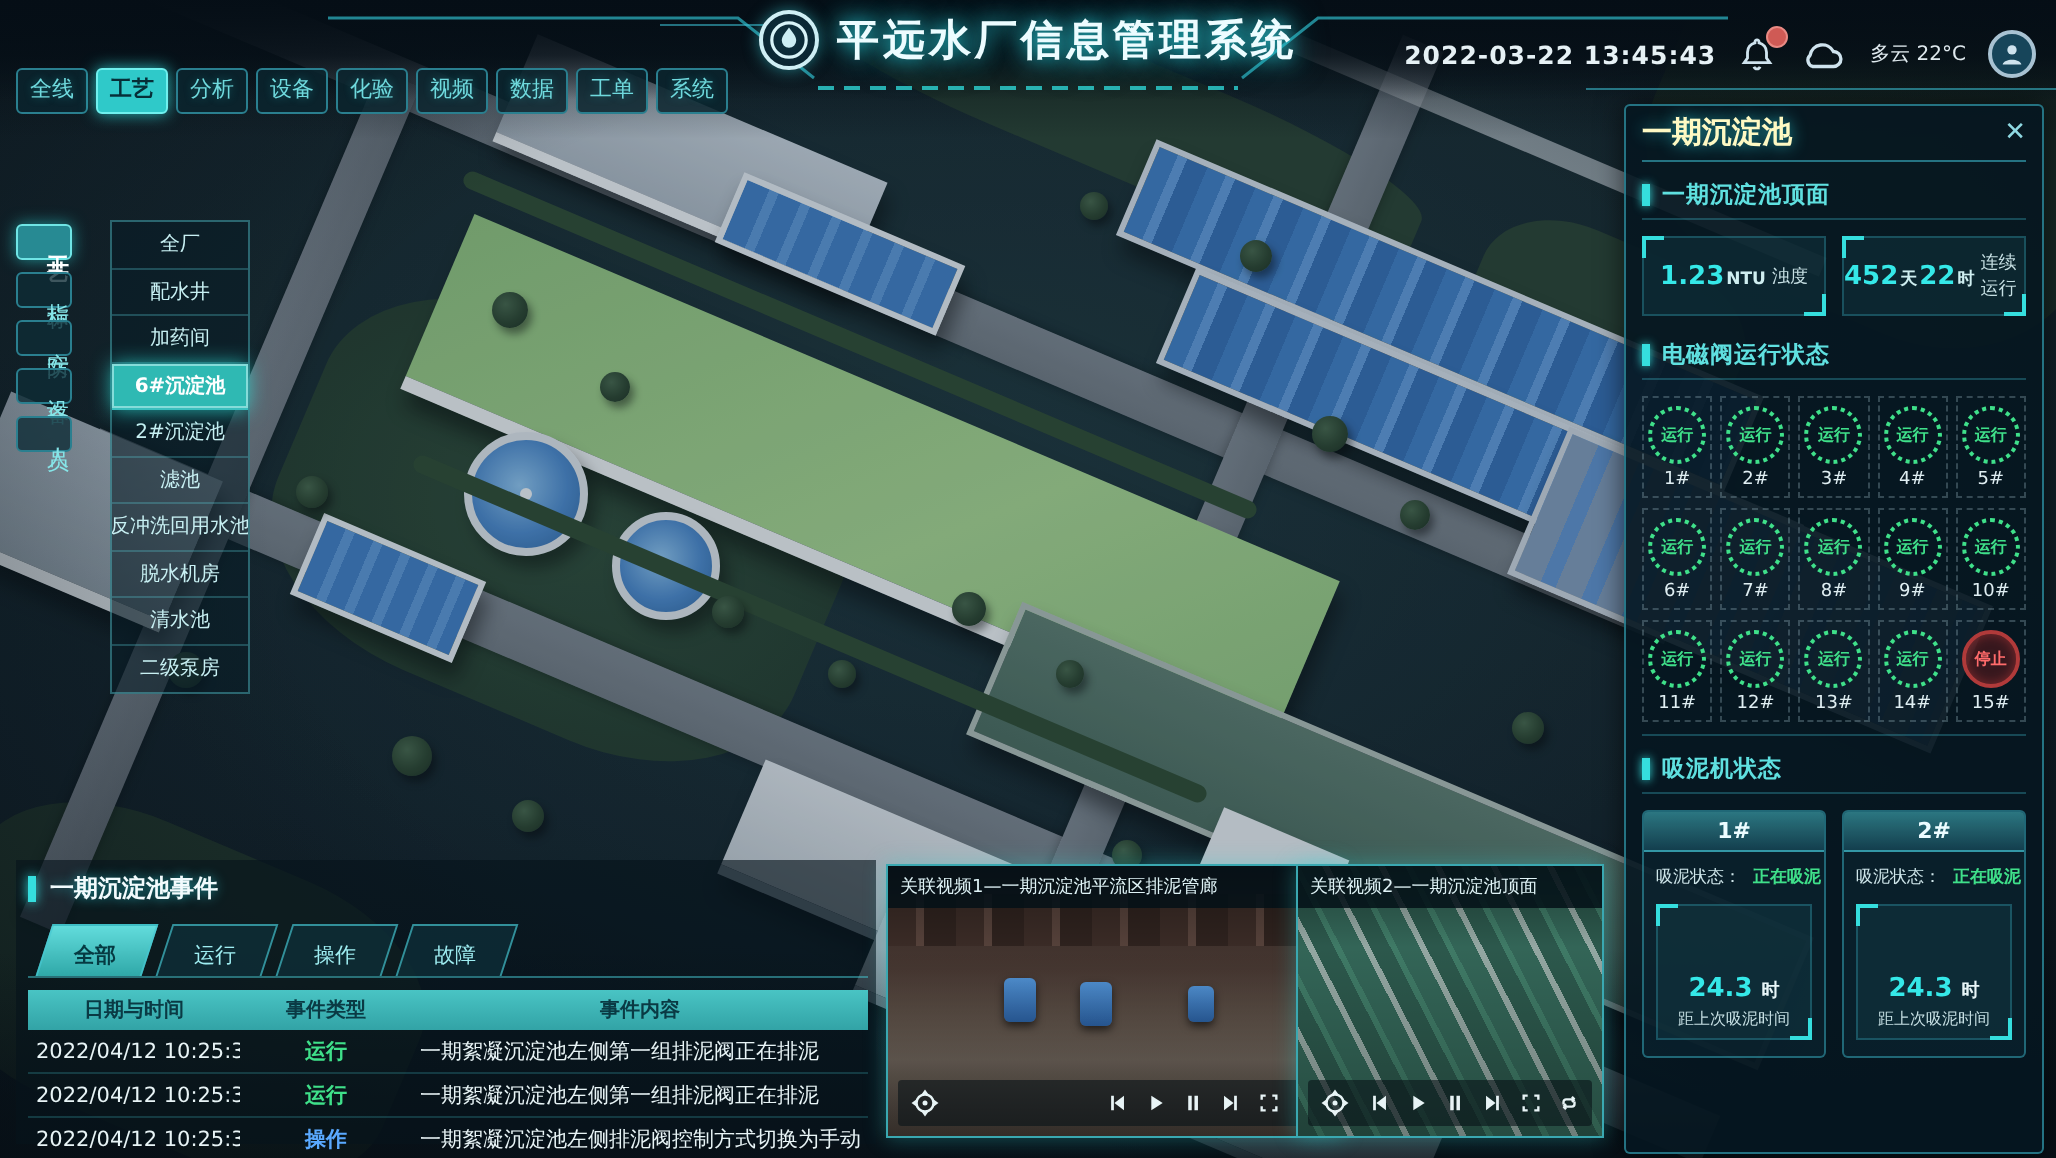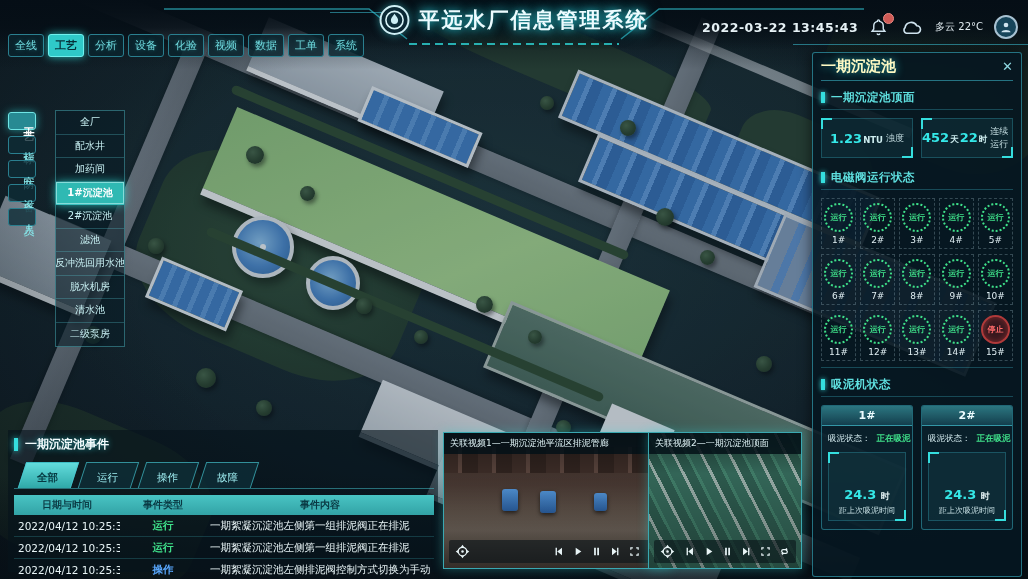--- a/index.html
+++ b/index.html
@@ -295,21 +295,21 @@
       <div class="vtab active">工艺</div>
       <div class="vtab">指标</div>
       <div class="vtab">安防</div>
       <div class="vtab">设备</div>
       <div class="vtab">人员</div>
     </div>
   <div id="left-menu">
       <div class="mitem">全厂</div>
       <div class="mitem">配水井</div>
       <div class="mitem">加药间</div>
-      <div class="mitem active">1#沉淀池</div>
+      <div class="mitem active">6#沉淀池</div>
       <div class="mitem">2#沉淀池</div>
       <div class="mitem">滤池</div>
       <div class="mitem">反冲洗回用水池</div>
       <div class="mitem">脱水机房</div>
       <div class="mitem">清水池</div>
       <div class="mitem">二级泵房</div>
     </div>
 
   <aside id="right-panel">
     <div class="rp-head">

